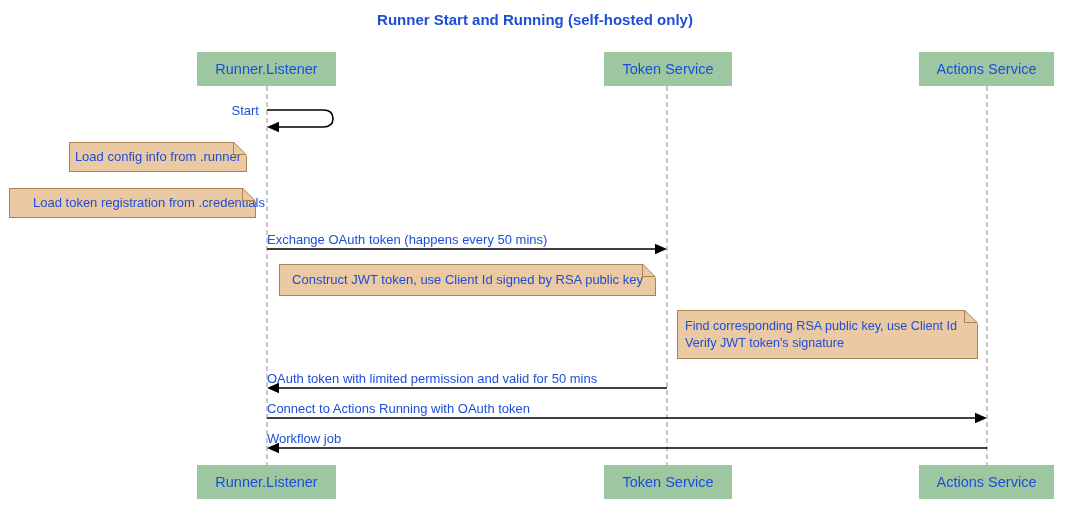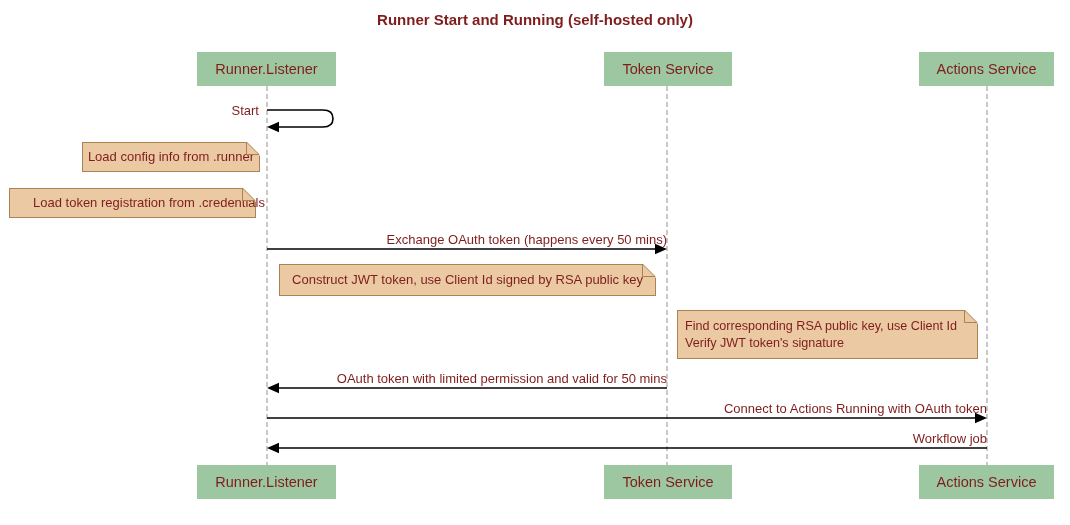--- a/index.html
+++ b/index.html
@@ -2,21 +2,21 @@
 <html><head>
 <meta charset="utf-8">
 <style>
   html, body { margin: 0; padding: 0; background: #ffffff; }
   .canvas {
     position: relative;
     width: 1070px;
     height: 525px;
     background: #ffffff;
     font-family: "Liberation Sans", sans-serif;
-    color: #7f1d1d;
+    color: #1d4ed8;
     overflow: hidden;
   }
   .title {
     position: absolute;
     top: 11px; left: 0; width: 100%;
     text-align: center;
     font-weight: bold;
     font-size: 15px;
   }
   .actor {
@@ -32,21 +32,21 @@
   }
   .svg-layer {
     position: absolute;
     top: 0; left: 0;
     width: 1070px; height: 525px;
   }
   .msg-label {
     position: absolute;
     font-size: 13px;
     white-space: nowrap;
-    text-align: right;
+    text-align: left;
   }
   .msg-label.right-align { text-align: right; }
   .note {
     position: absolute;
     background: #eac9a3;
     border: 1px solid #aa8352;
     box-sizing: border-box;
     font-size: 13px;
     display: flex;
     align-items: center;
@@ -108,21 +108,21 @@
   <div class="actor" style="left:919px; top:465px; width:135px;">
     <span>Actions Service</span>
   </div>
 
   <div class="msg-label right-align" style="left:178px; top:103px; width:81px;">Start</div>
   <div class="msg-label" style="left:267px; top:232px; width:400px;">Exchange OAuth token (happens every 50 mins)</div>
   <div class="msg-label" style="left:267px; top:371px; width:400px;">OAuth token with limited permission and valid for 50 mins</div>
   <div class="msg-label" style="left:267px; top:401px; width:720px;">Connect to Actions Running with OAuth token</div>
   <div class="msg-label" style="left:267px; top:431px; width:720px;">Workflow job</div>
 
-  <div class="note center" style="left:82px; top:142px; width:178px; height:30px;align-items:center;">
+  <div class="note center" style="left:69px; top:142px; width:178px; height:30px;align-items:center;">
     <span>Load config info from .runner</span>
     <svg class="note-fold" width="14" height="14" viewBox="0 0 14 14">
       <path d="M0,0 L14,0 L14,14 Z" fill="#ffffff"></path>
       <path d="M0.5,0 L0.5,12.5 L13,12.5 L0.5,0 Z" fill="#eac9a3" stroke="#aa8352" stroke-width="1"></path>
     </svg>
   </div>
 
   <div class="note center" style="left:9px; top:188px; width:247px; height:30px;padding-left:33px;">
     <span>Load token registration from .credentials</span>
     <svg class="note-fold" width="14" height="14" viewBox="0 0 14 14">

